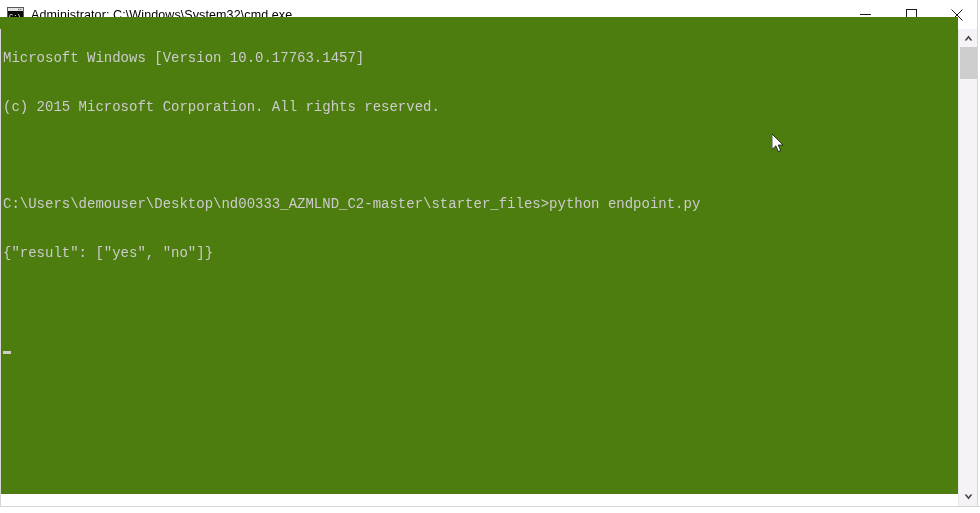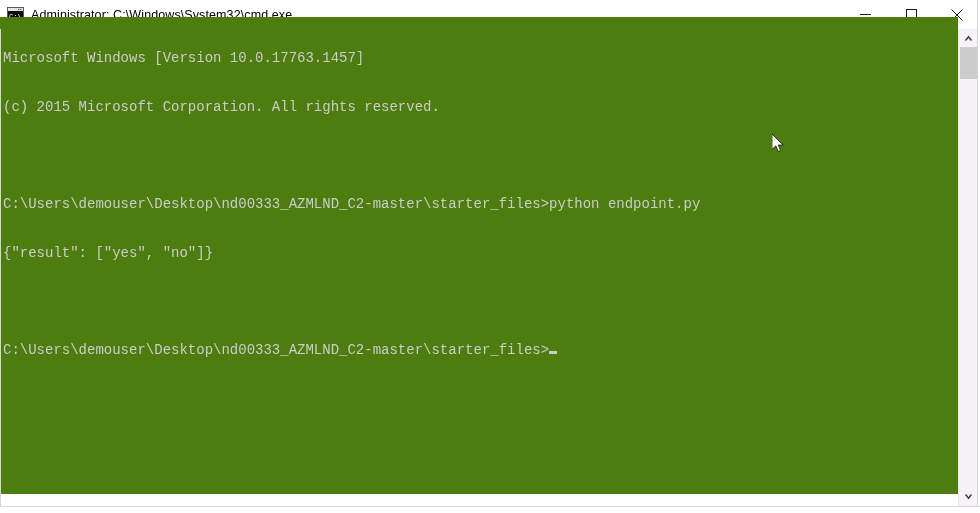--- a/index.html
+++ b/index.html
@@ -212,21 +212,21 @@
   </div>
 
   <div class="console">
     <div class="console-text">
       <div class="line">Microsoft Windows [Version 10.0.17763.1457]</div>
       <div class="line">(c) 2015 Microsoft Corporation. All rights reserved.</div>
       <div class="line"></div>
       <div class="line">C:\Users\demouser\Desktop\nd00333_AZMLND_C2-master\starter_files&gt;python endpoint.py</div>
       <div class="line">{"result": ["yes", "no"]}</div>
       <div class="line"></div>
-      <div class="line"><span>C:\Users\demouser\Desktop\nd00333_AZMLND_C2-master\starter_files&gt;</span><span class="cursor"></span></div>
+      <div class="line"><span class="cursor"></span></div>
     </div>
 
     <span class="mouse-cursor">
       <svg width="14" height="21" viewBox="0 0 14 21" xmlns="http://www.w3.org/2000/svg">
         <polygon points="0,0 0,15.5 3.9,11.8 6.3,17.6 8.6,16.6 6.2,11 11,11" fill="#ffffff" stroke="#000000" stroke-width="0.7"></polygon>
       </svg>
     </span>
   </div>
 
   <div class="scrollbar">

